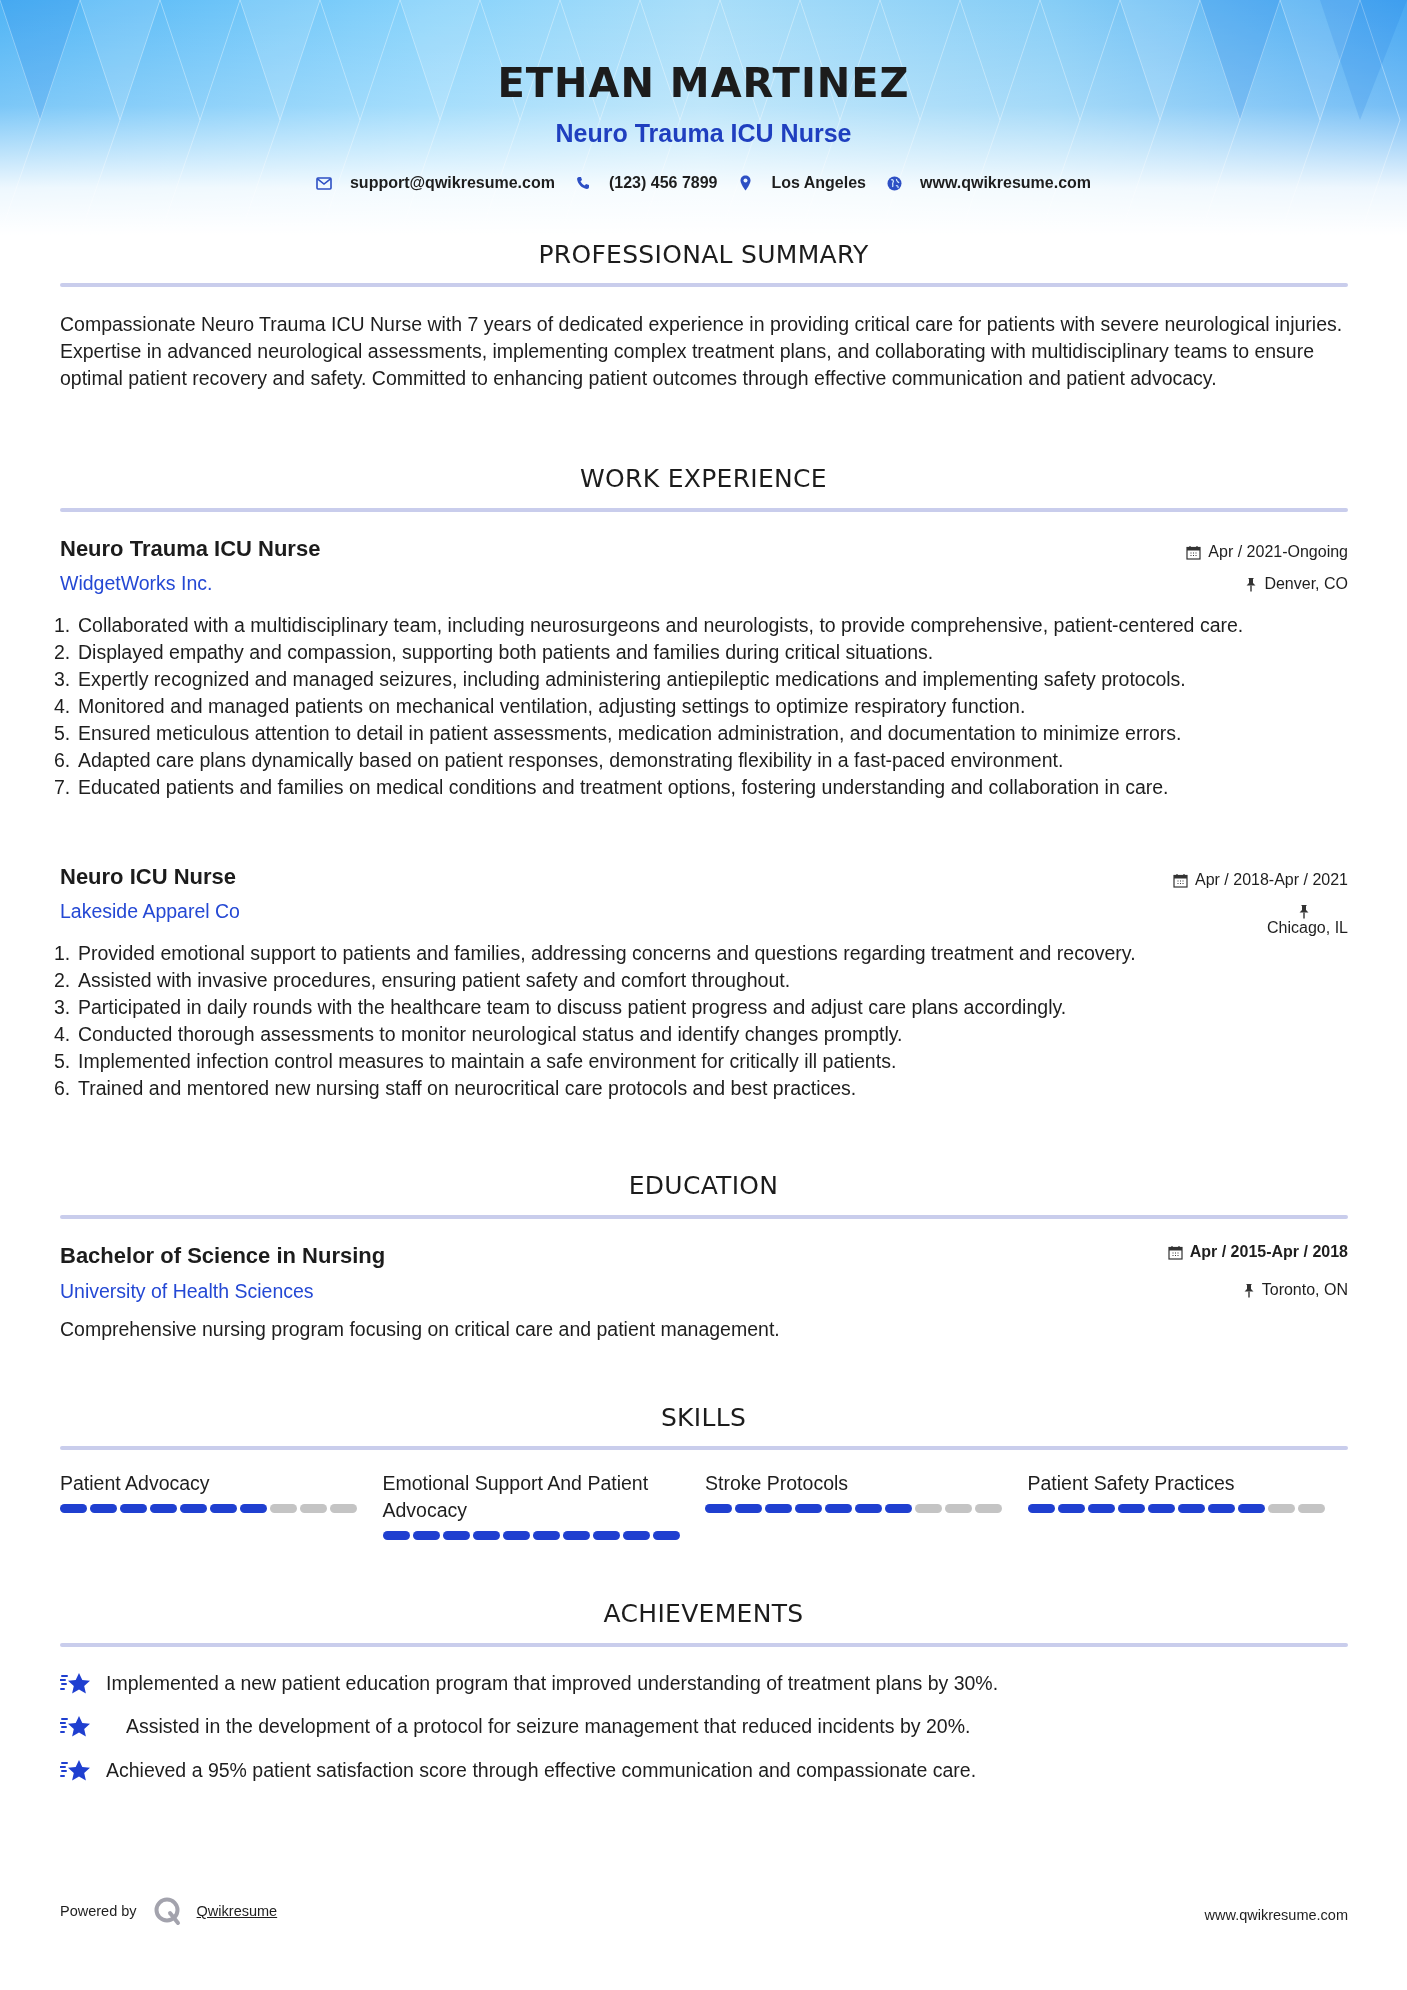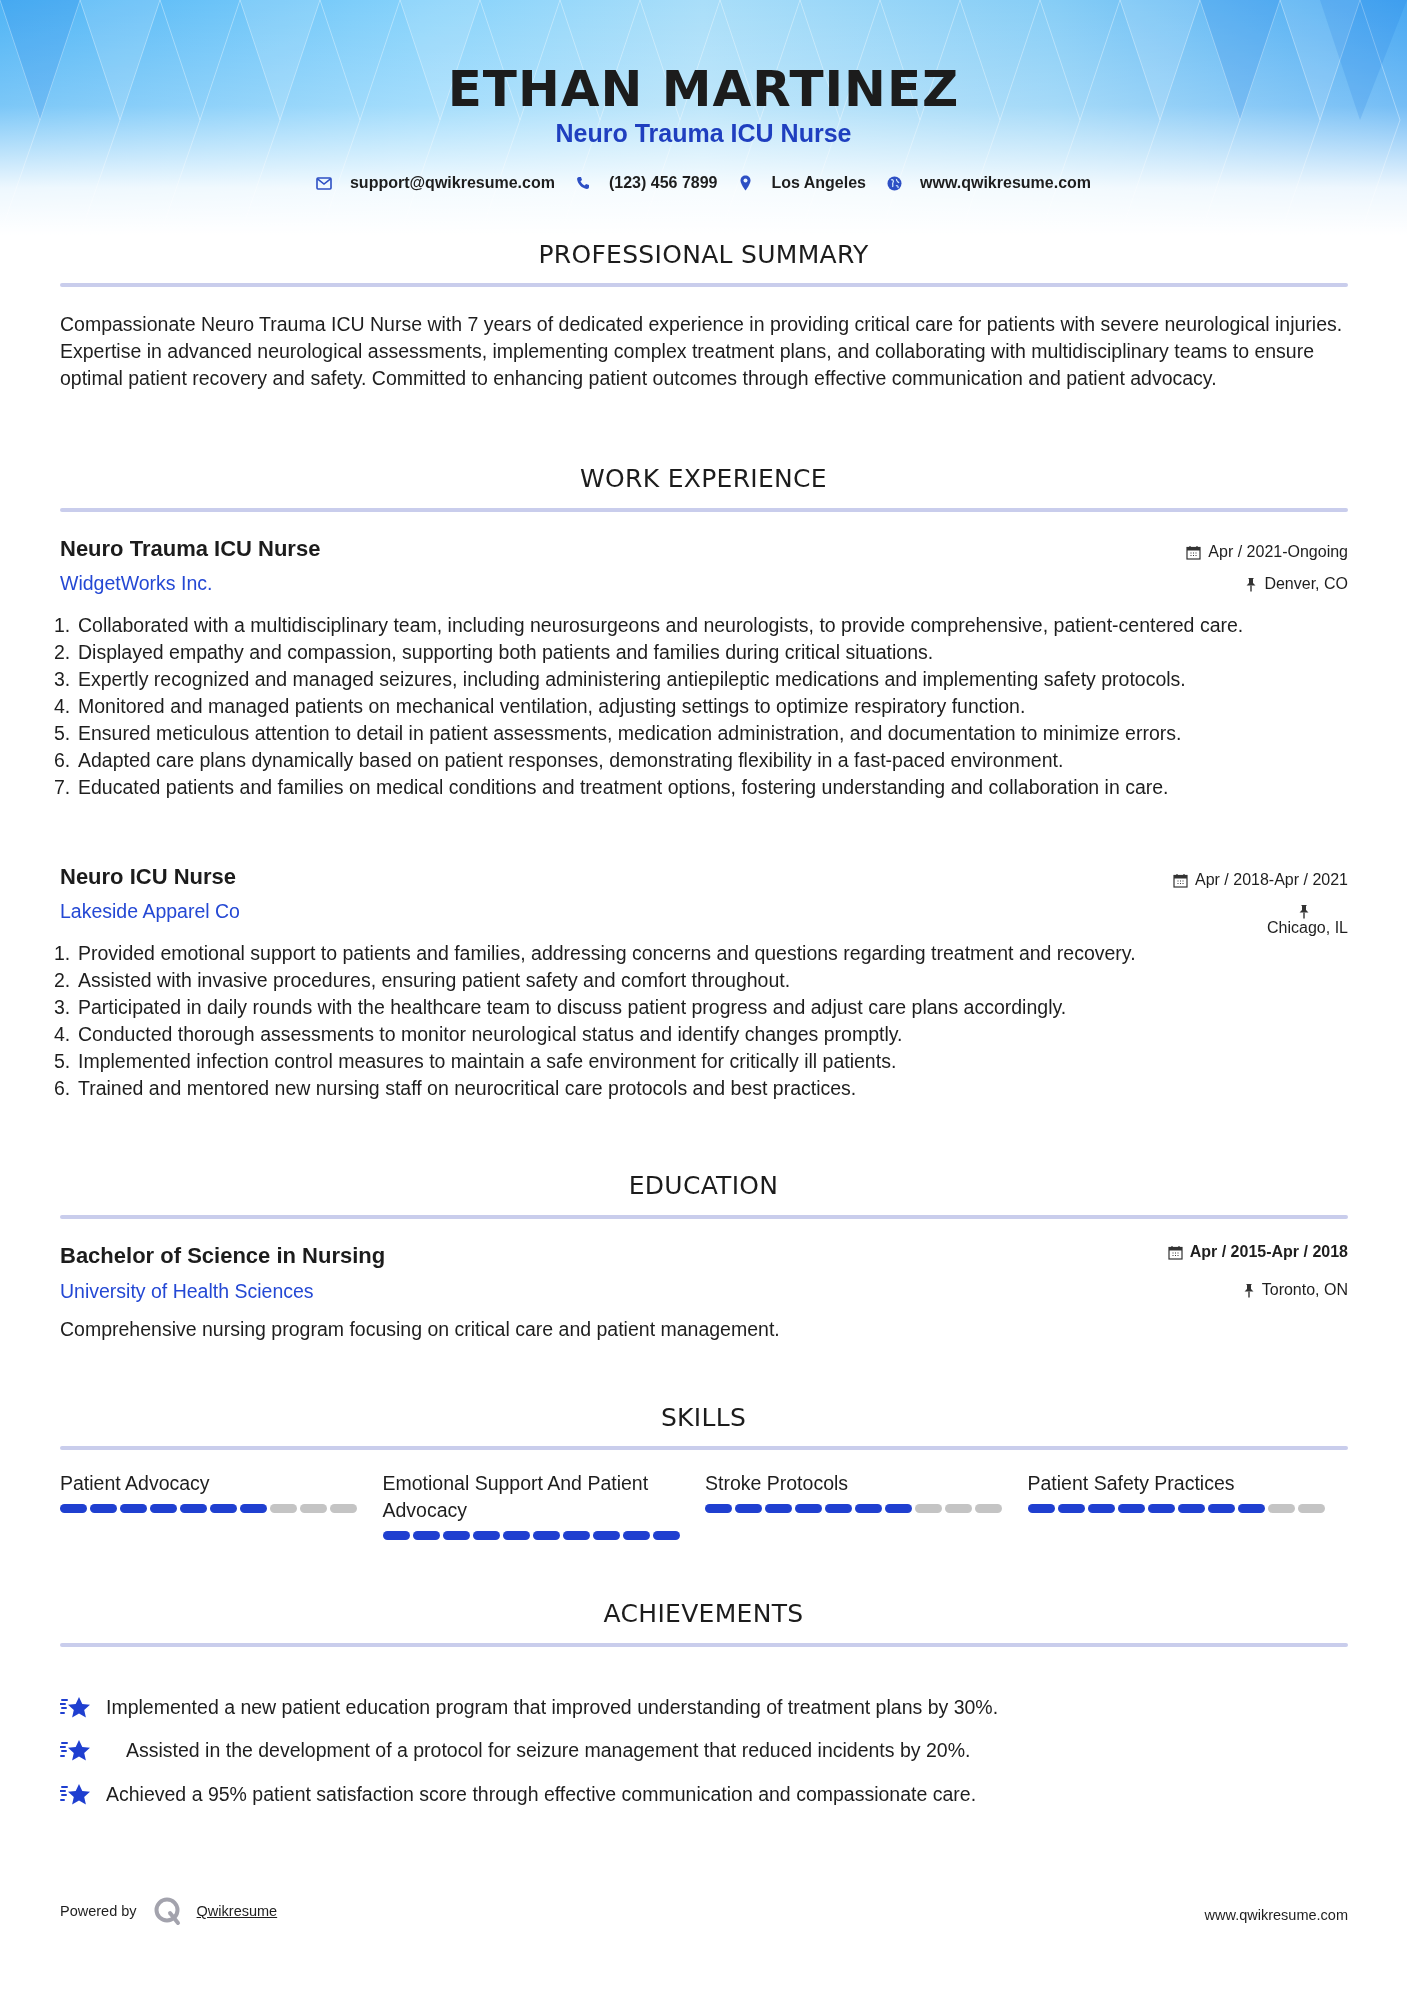--- a/index.html
+++ b/index.html
@@ -9,21 +9,21 @@
   .header {
     position: absolute; left: 0; top: 0; width: 1407px; height: 235px;
     background:
       linear-gradient(180deg, rgba(255,255,255,0) 0%, rgba(255,255,255,0.25) 45%, rgba(255,255,255,0.9) 80%, #ffffff 100%),
       linear-gradient(90deg, #4fb4f5 0%, #86d2fb 30%, #a9def9 50%, #86cdf6 75%, #46a7f2 100%);
     overflow: hidden;
   }
   .header svg.pattern { position: absolute; left: 0; top: 0; }
   .name {
     position: absolute; left: 0; width: 1407px; top: 60px; text-align: center;
-    font-family: "DejaVu Sans", sans-serif; font-weight: bold; font-size: 50px; letter-spacing: 1px; color: #1c1c1c;
+    font-family: "DejaVu Sans", sans-serif; font-weight: bold; font-size: 40px; letter-spacing: 1px; color: #1c1c1c;
   }
   .role {
     position: absolute; left: 0; width: 1407px; top: 119px; text-align: center;
     font-size: 25px; font-weight: bold; color: #1f3fbf;
   }
   .contact {
     position: absolute; left: 0; width: 1407px; top: 174px; display: flex; justify-content: center; align-items: center;
     font-size: 16px; font-weight: bold; color: #1e1e1e;
   }
   .contact .item { display: flex; align-items: center; margin: 0 10px; }
@@ -46,21 +46,21 @@
   ol.bullets li { display: flex; }
   ol.bullets li .num { width: 24px; flex: 0 0 24px; }
   ol.bullets li .txt { flex: 1; }
 
   .skills { position: absolute; left: 60px; top: 1470px; width: 1290px; display: flex; }
   .skill { width: 330px; }
   .skill-name { font-size: 19.5px; line-height: 27px; color: #1e1e1e; width: 300px; }
   .bar { display: flex; margin-top: 7px; }
   .seg { width: 27px; height: 9px; border-radius: 5px; margin-right: 3px; }
 
-  .ach { position: absolute; left: 60px; display: flex; align-items: center; font-size: 19.5px; color: #1e1e1e; margin-top: 24px; }
+  .ach { position: absolute; left: 60px; display: flex; align-items: center; font-size: 19.5px; color: #1e1e1e; }
   .ach .star { width: 32px; height: 26px; margin-right: 14px; }
 
   .footer-left { position: absolute; left: 60px; top: 1896px; display: flex; align-items: center; font-size: 14.5px; color: #1e1e1e; }
   .footer-left .qlogo { margin: 0 14px 0 16px; }
   .footer-left a { color: #1e1e1e; text-decoration: underline; font-size: 14.5px; }
   .footer-right { position: absolute; right: 59px; top: 1907px; font-size: 14.5px; color: #1e1e1e; }
 </style>
 </head>
 <body>
 

